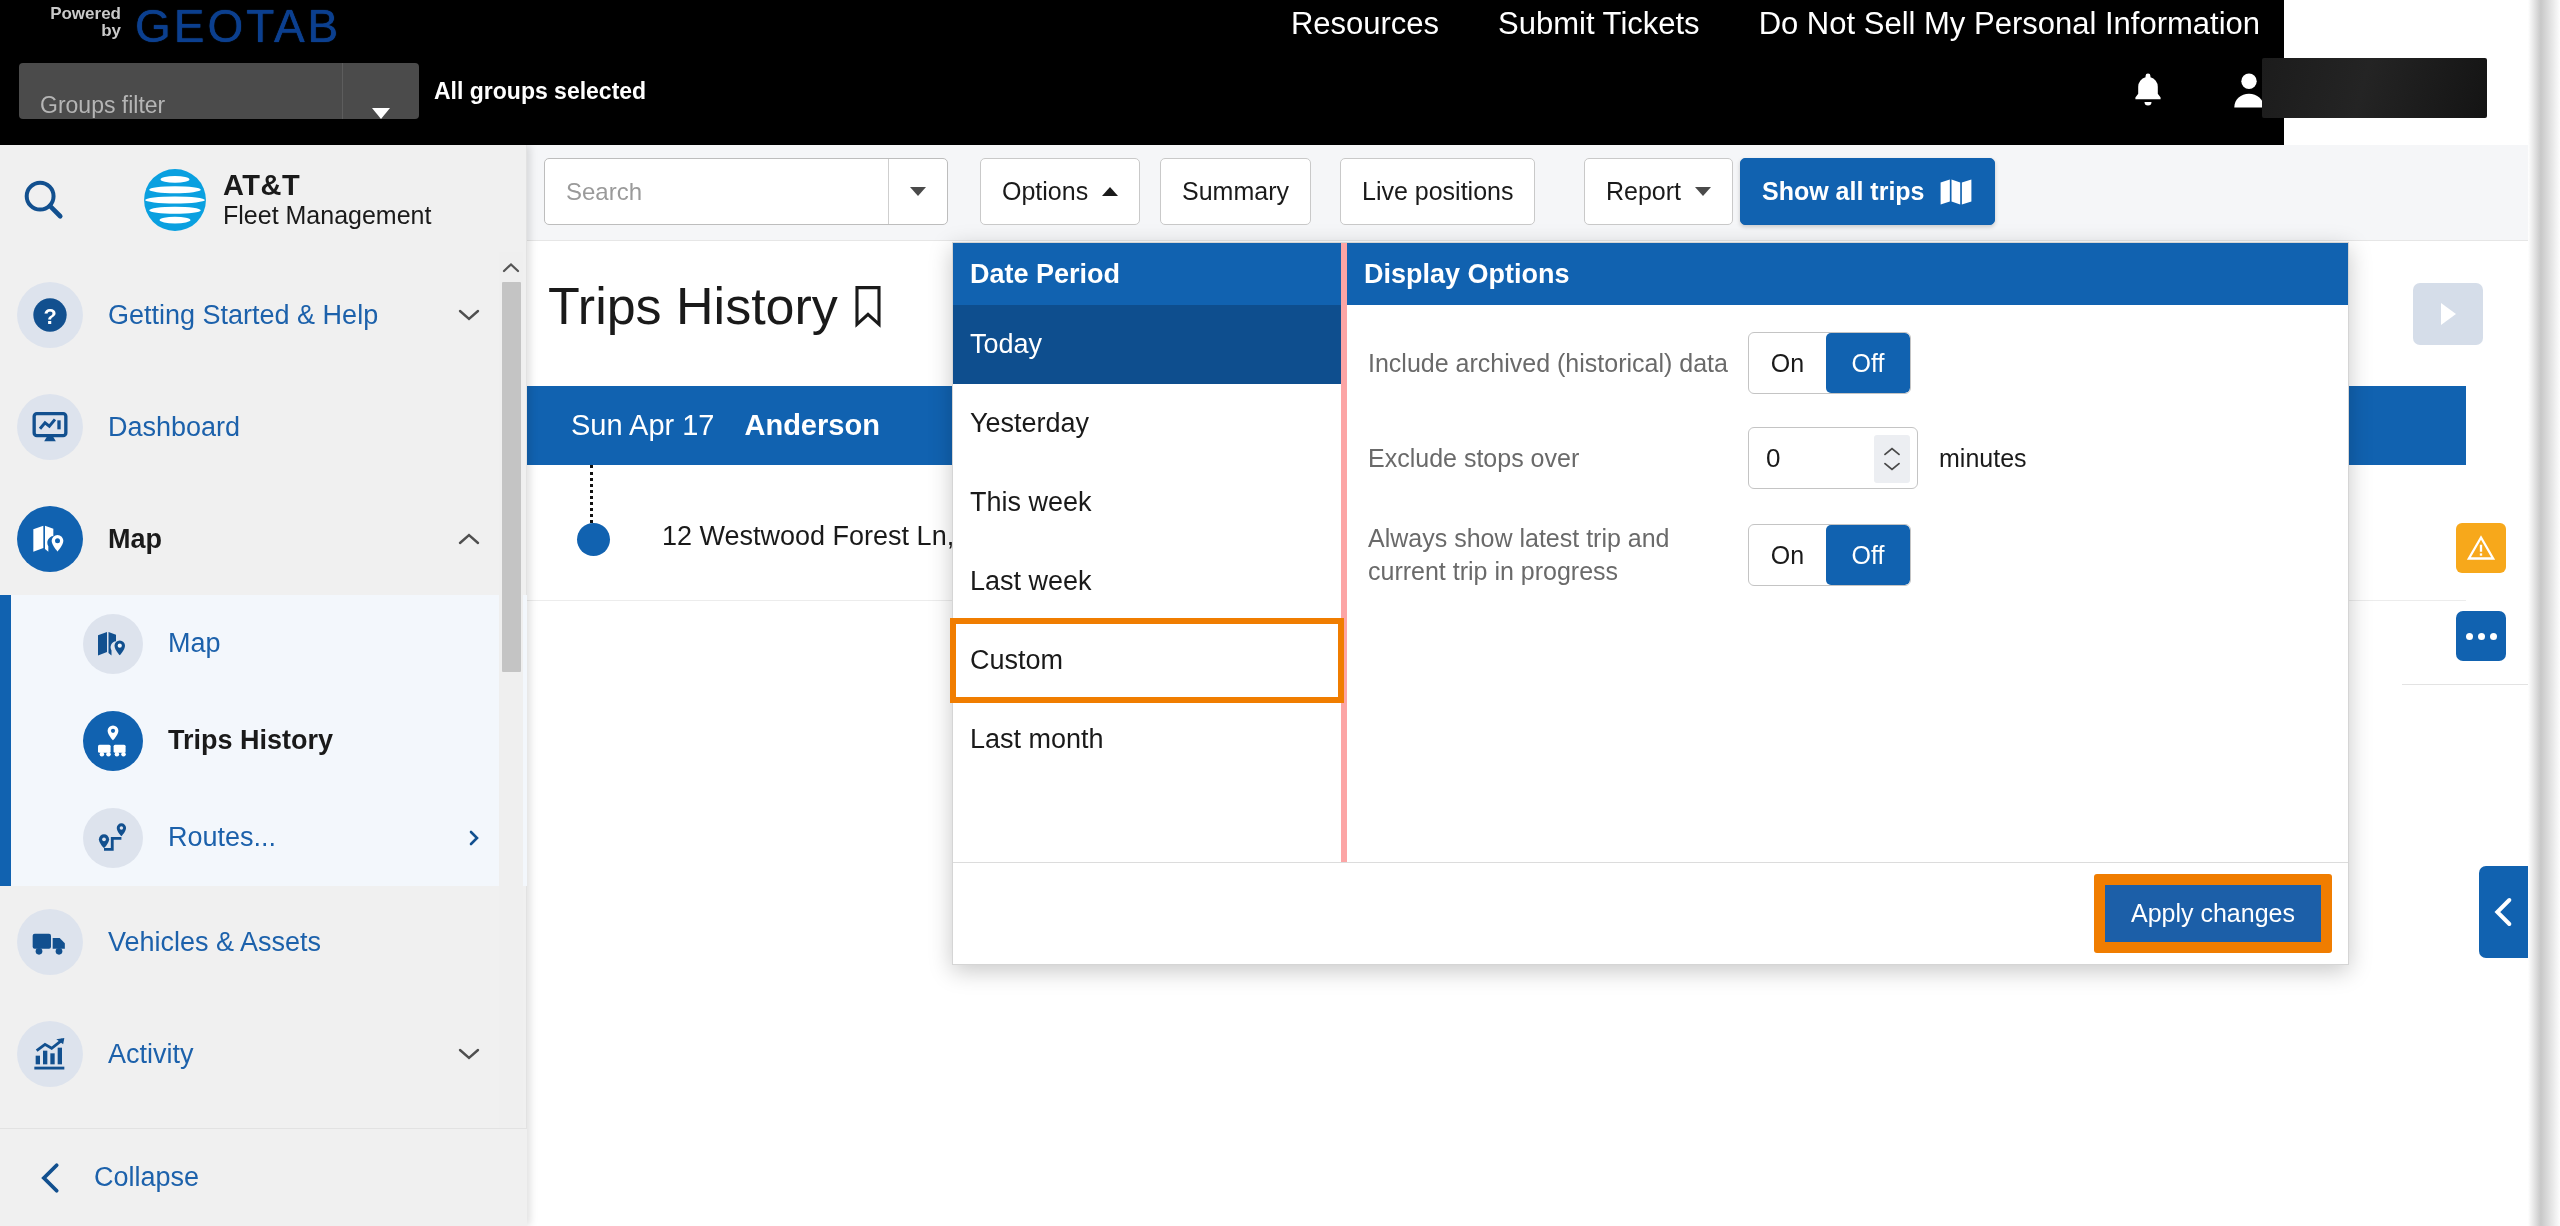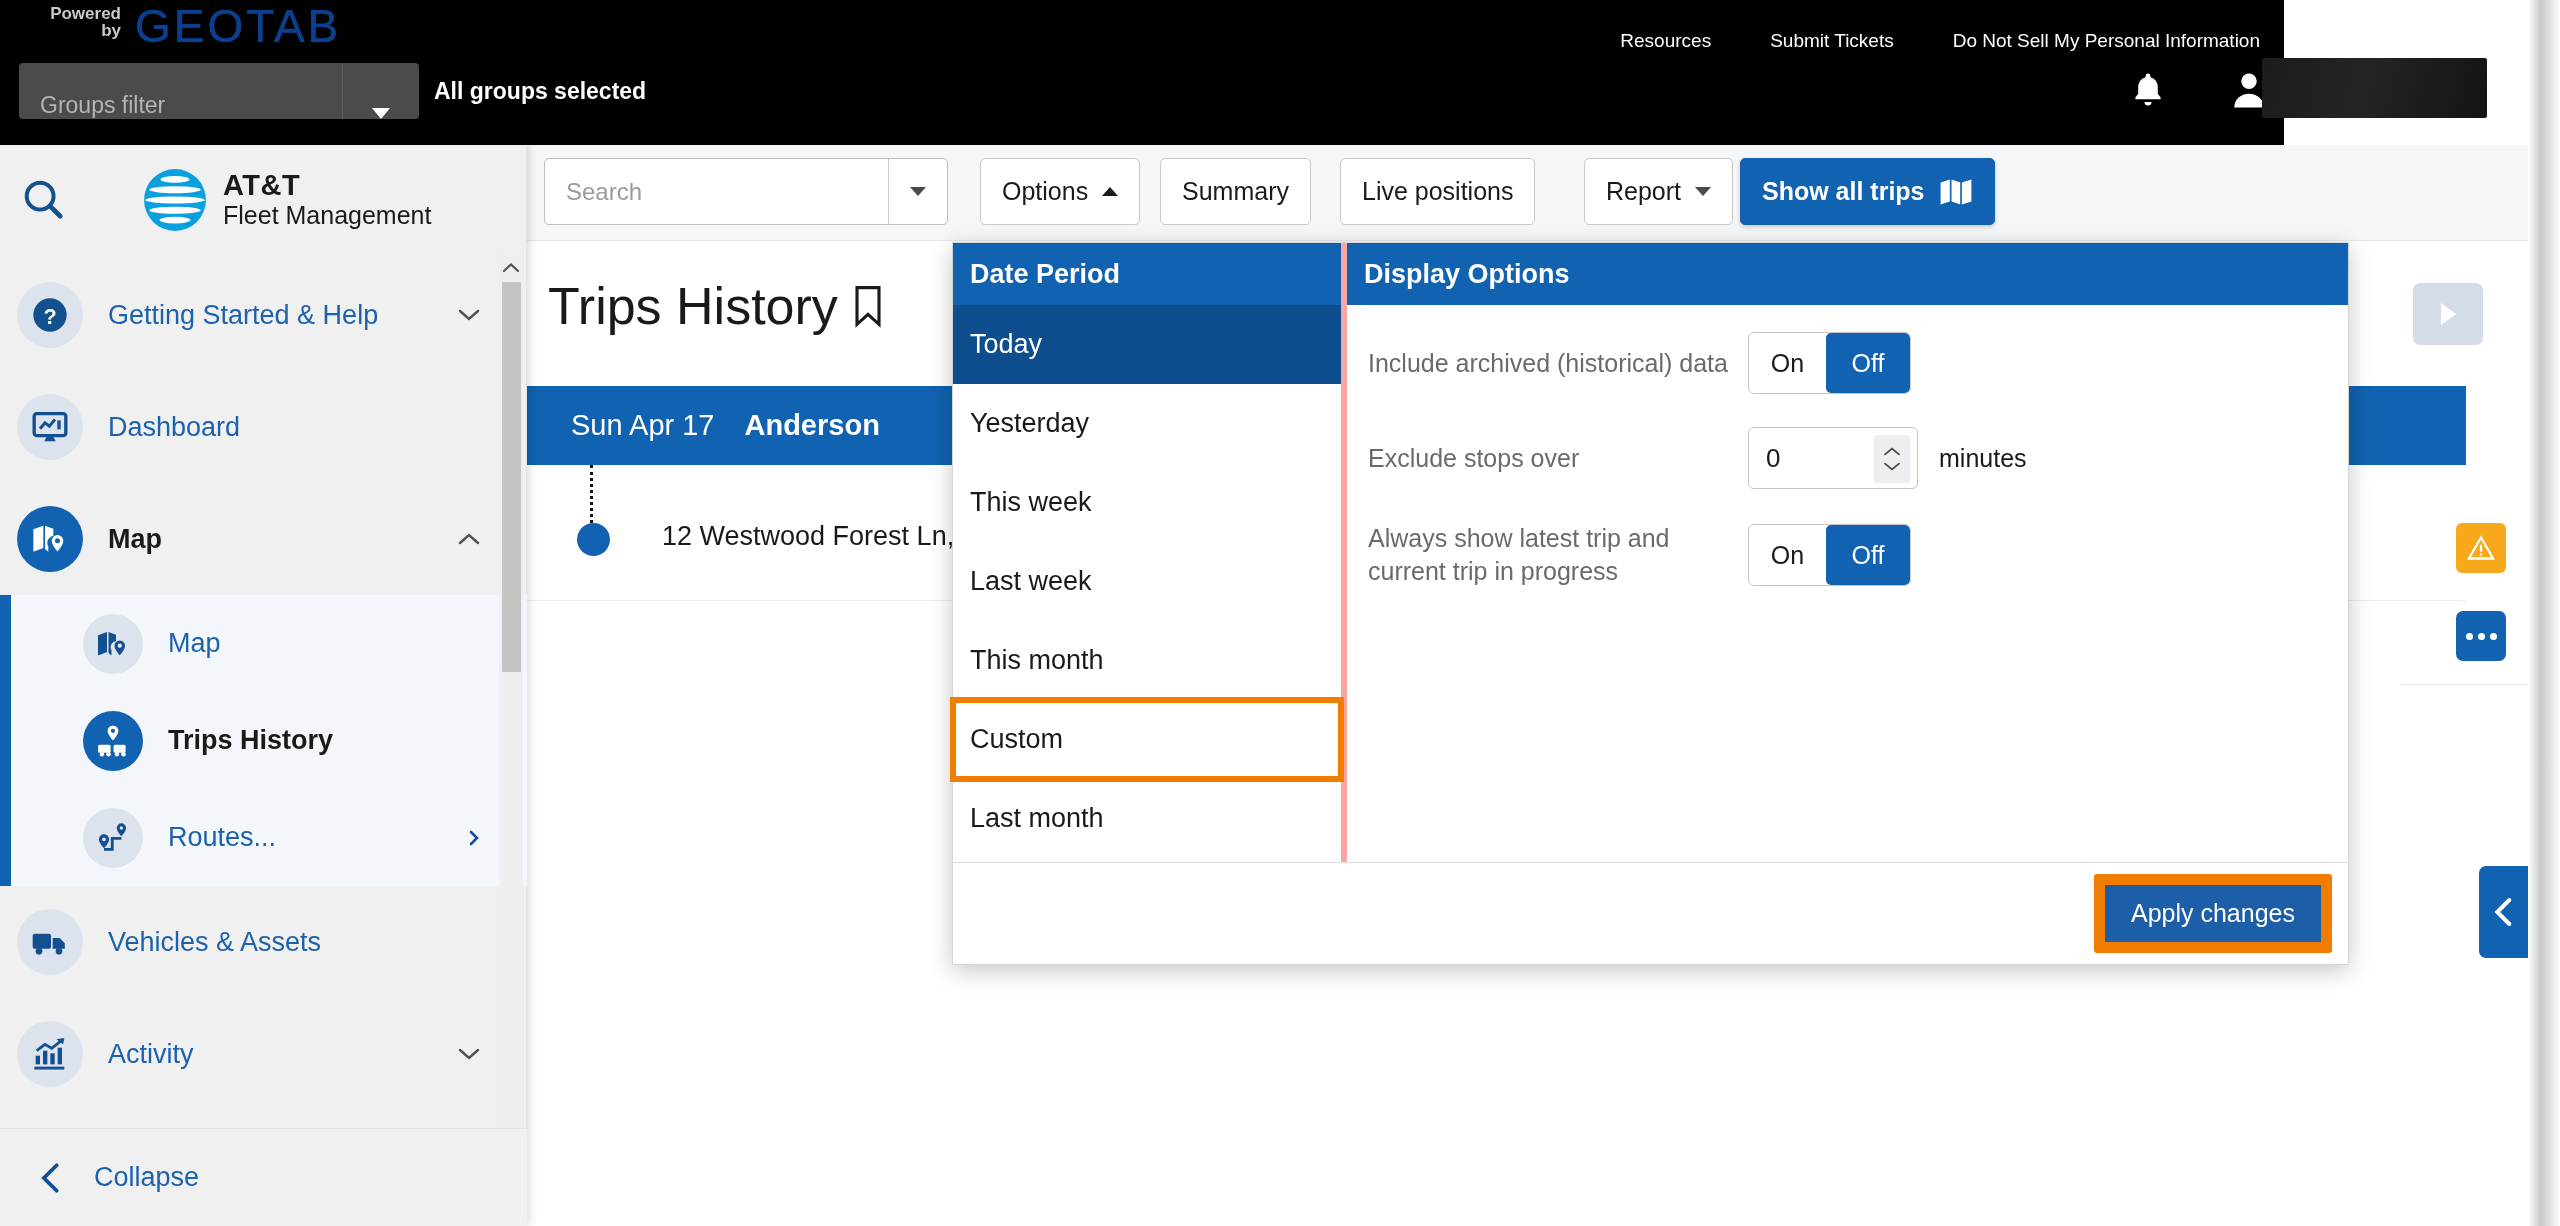--- a/index.html
+++ b/index.html
@@ -26,23 +26,22 @@
     position: absolute; left: 135px; top: -1px;
     font-size: 46px; letter-spacing: 3px;
     color: #0b3f8f; font-weight: 400;
     text-shadow: 0 0 1px #1653a8;
   }
   .top-links {
     position: absolute; top: 6px; right: 24px;
     display: flex; gap: 59px; align-items: center;
   }
   .top-links a {
-    color: #ffffff; font-size: 19px; text-decoration: none;
+    color: #ffffff; font-size: 31px; text-decoration: none;
     white-space: nowrap;
-    margin-top: 24px;
   }
 
   .groups-filter {
     position: absolute; left: 19px; top: 63px;
     width: 400px; height: 56px;
     background: #4b4b4b; border-radius: 4px;
     display: flex; align-items: flex-end;
   }
   .groups-filter .gf-text {
     flex: 1; padding-left: 21px; color: #b5b5b5; font-size: 23px;
@@ -672,23 +671,20 @@
         </div>
       <div class="dp-item">
           <span>Yesterday</span>
         </div>
       <div class="dp-item">
           <span>This week</span>
         </div>
       <div class="dp-item">
           <span>Last week</span>
         </div>
-      <div class="dp-item">
-          <span>This month</span>
-        </div>
       <div class="dp-item highlighted">
           <span>Custom</span>
         </div>
       <div class="dp-item">
           <span>Last month</span>
         </div>
     </div>
 
     <div class="op-right">
       <div class="op-hdr">Display Options</div>

